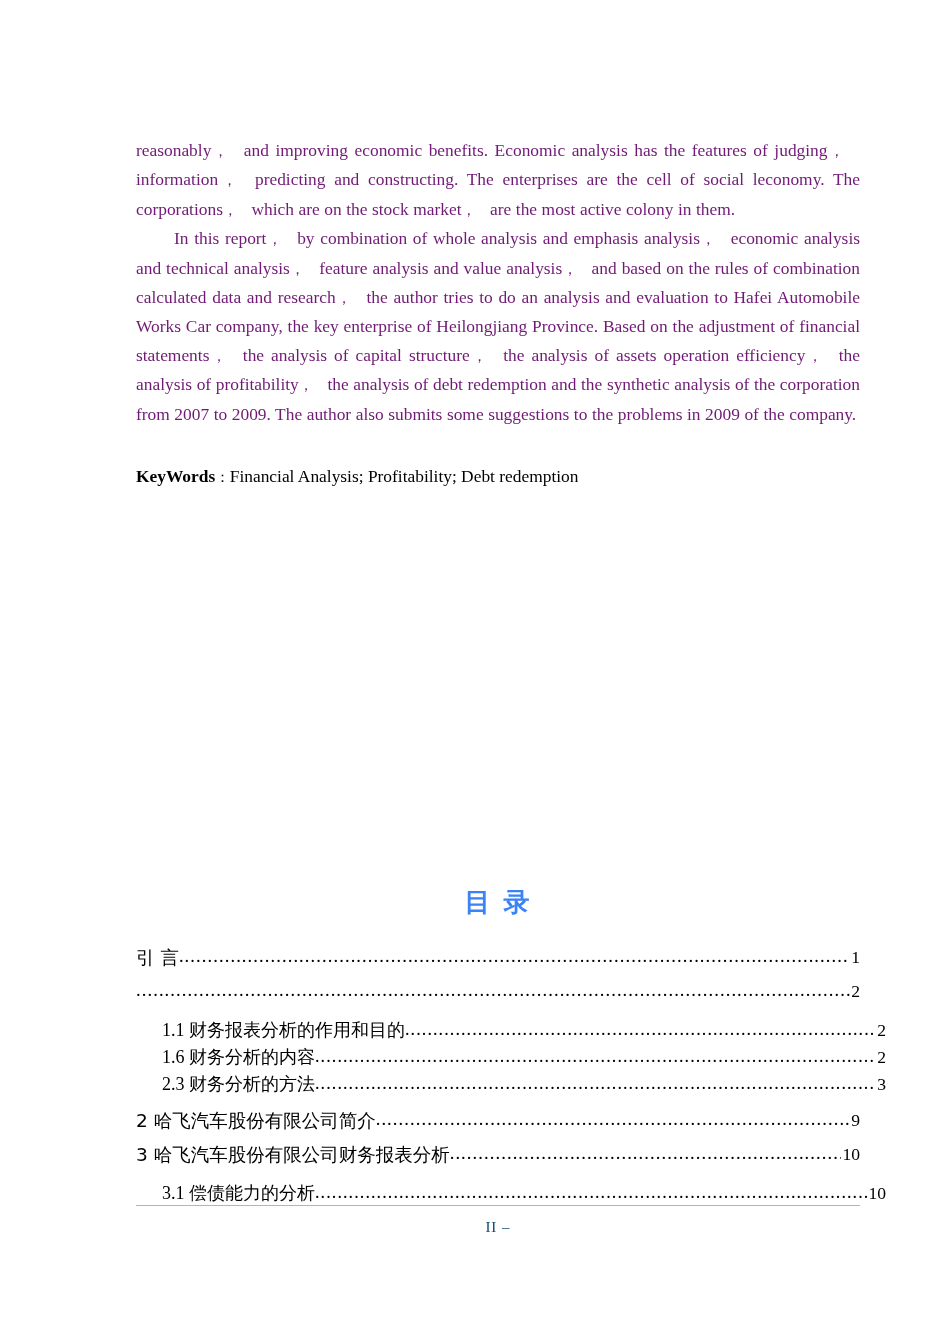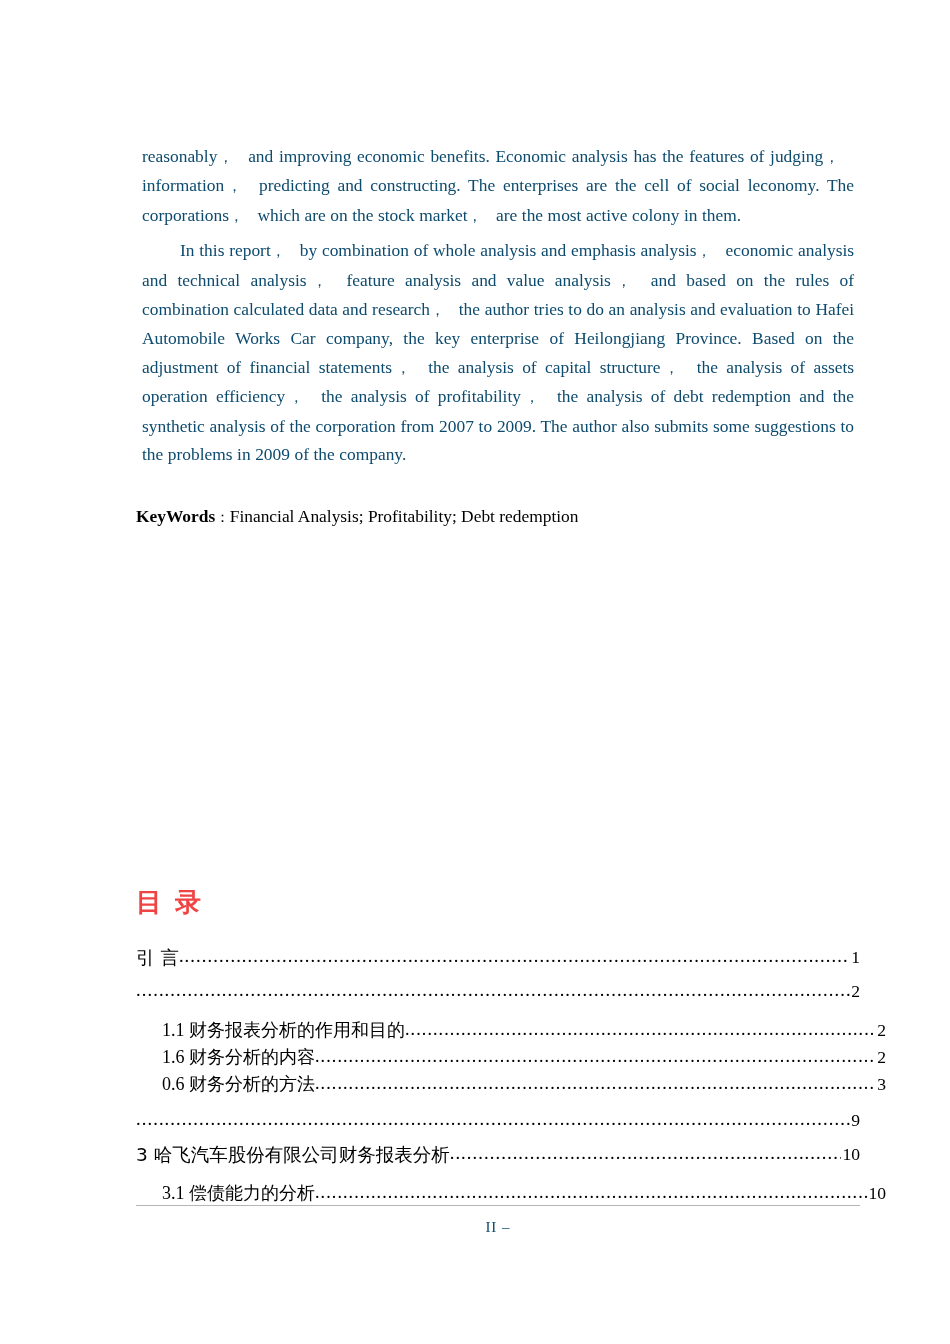--- a/index.html
+++ b/index.html
@@ -45,27 +45,27 @@
   }
 
   
   .content {
     position: absolute;
     left: 136px;
     top: 136px;
     width: 724px;
   }
   p.para {
-    margin: 6px;
+    margin: 0;
     text-align: justify;
     text-justify: inter-word;
     font-size: 17.4px;
     line-height: 28.4px;
     font-family: "Liberation Serif", "DejaVu Serif", serif;
-    color: #0c4a6e;
+    color: #701a75;
     word-spacing: 0.2px;
   }
   p.para.indent {
     text-indent: 38px;
   }
   .cjk-comma {
     font-family: "DejaVu Sans", sans-serif;
     font-size: 14.5px;
     letter-spacing: 0;
   }
@@ -87,28 +87,28 @@
   }
 
   
   .toc {
     position: absolute;
     left: 136px;
     top: 884px;
     width: 724px;
   }
   .toc-title {
-    text-align: left;
+    text-align: center;
     font-family: "DejaVu Sans", sans-serif;
     font-weight: bold;
     font-size: 26px;
     line-height: 36px;
     letter-spacing: 2px;
     margin: 0 0 22px 0;
-    color: #ef4444;
+    color: #3b82f6;
   }
   .toc-list {
     list-style: none;
     margin: 0;
     padding: 0;
   }
   .toc-row {
     display: flex;
     align-items: flex-end;
     width: 100%;
@@ -226,26 +226,27 @@
           <span class="label">1.1  财务报表分析的作用和目的</span>
           <span class="leader">............................................................................................................................................................................................................................</span>
           <span class="page-no">2</span>
         </div>
         <div class="toc-row lvl2">
           <span class="label">1.6  财务分析的内容</span>
           <span class="leader">............................................................................................................................................................................................................................</span>
           <span class="page-no">2</span>
         </div>
         <div class="toc-row lvl2">
-          <span class="label">0.6  财务分析的方法</span>
+          <span class="label">2.3  财务分析的方法</span>
           <span class="leader">............................................................................................................................................................................................................................</span>
           <span class="page-no">3</span>
         </div>
         <div class="toc-group-gap"></div>
         <div class="toc-row lvl1">
+          <span class="label">2 哈飞汽车股份有限公司简介</span>
           <span class="leader">............................................................................................................................................................................................................................</span>
           <span class="page-no">9</span>
         </div>
         <div class="toc-row lvl1">
           <span class="label">3 哈飞汽车股份有限公司财务报表分析</span>
           <span class="leader">............................................................................................................................................................................................................................</span>
           <span class="page-no">10</span>
         </div>
         <div class="toc-group-gap"></div>
         <div class="toc-row lvl2">

